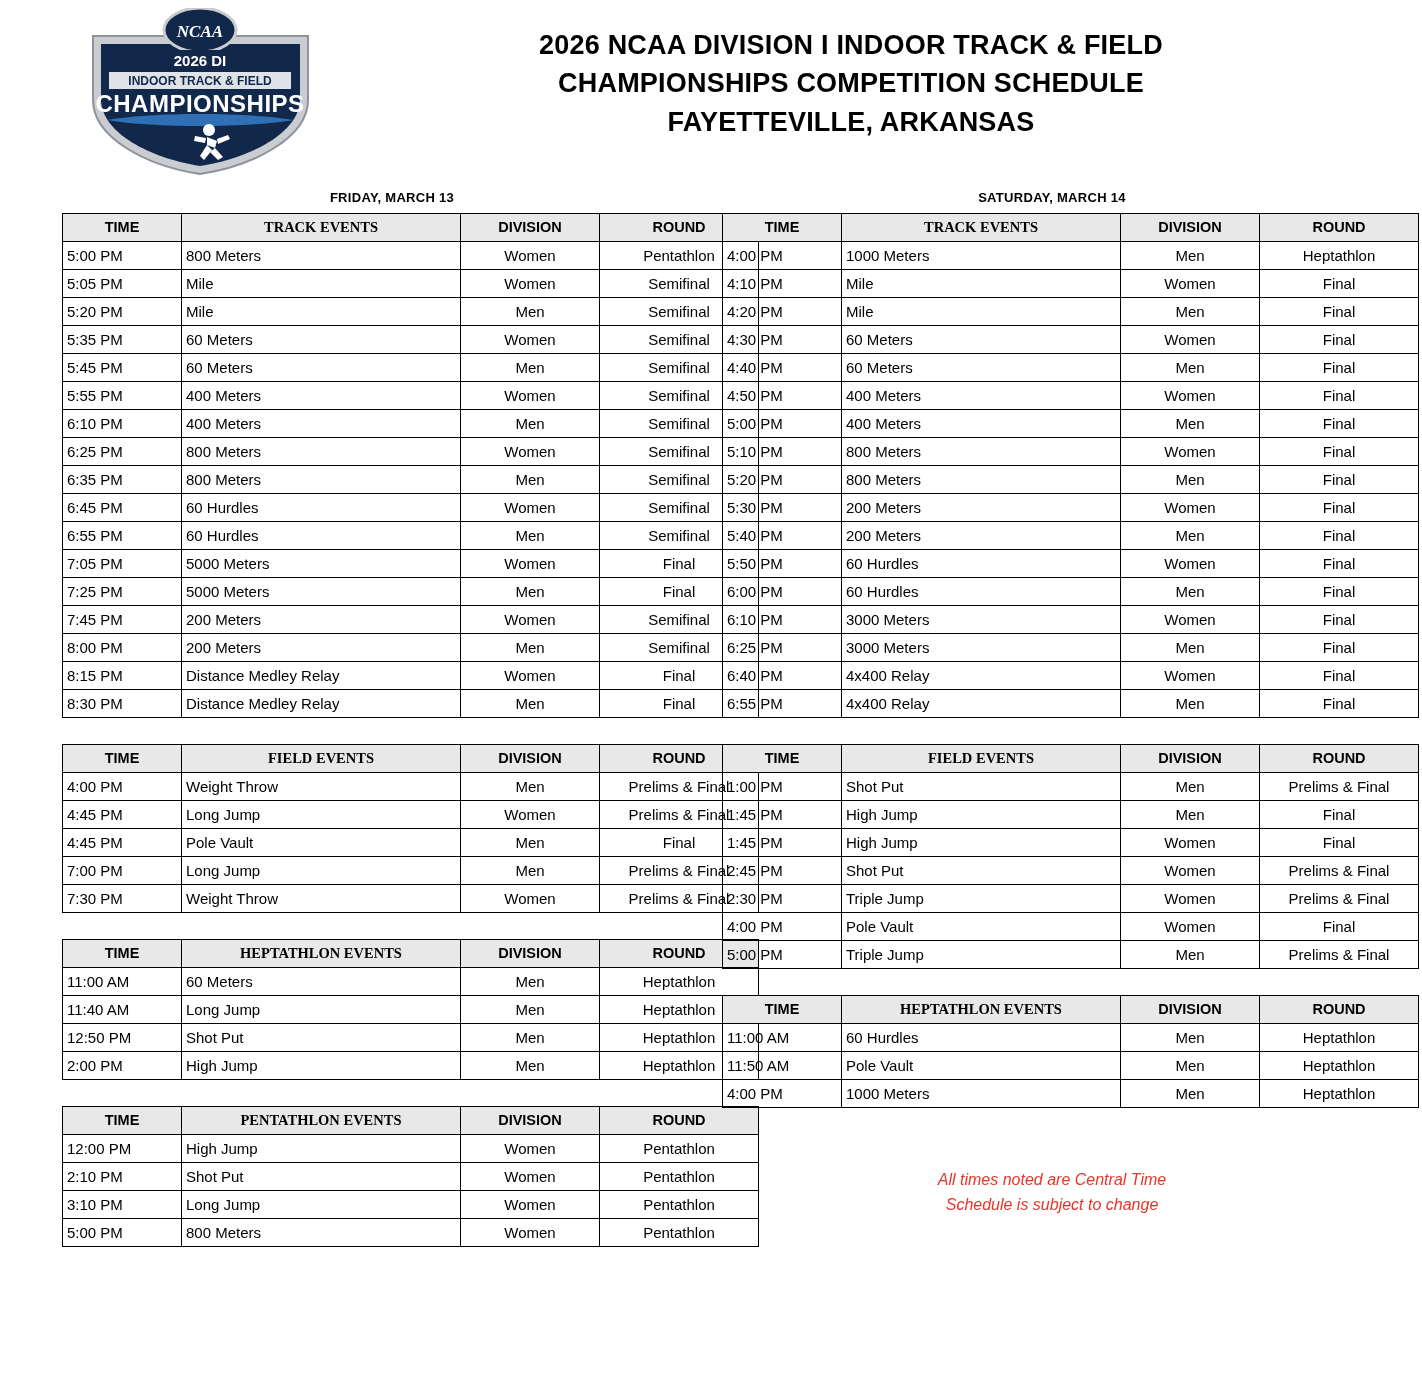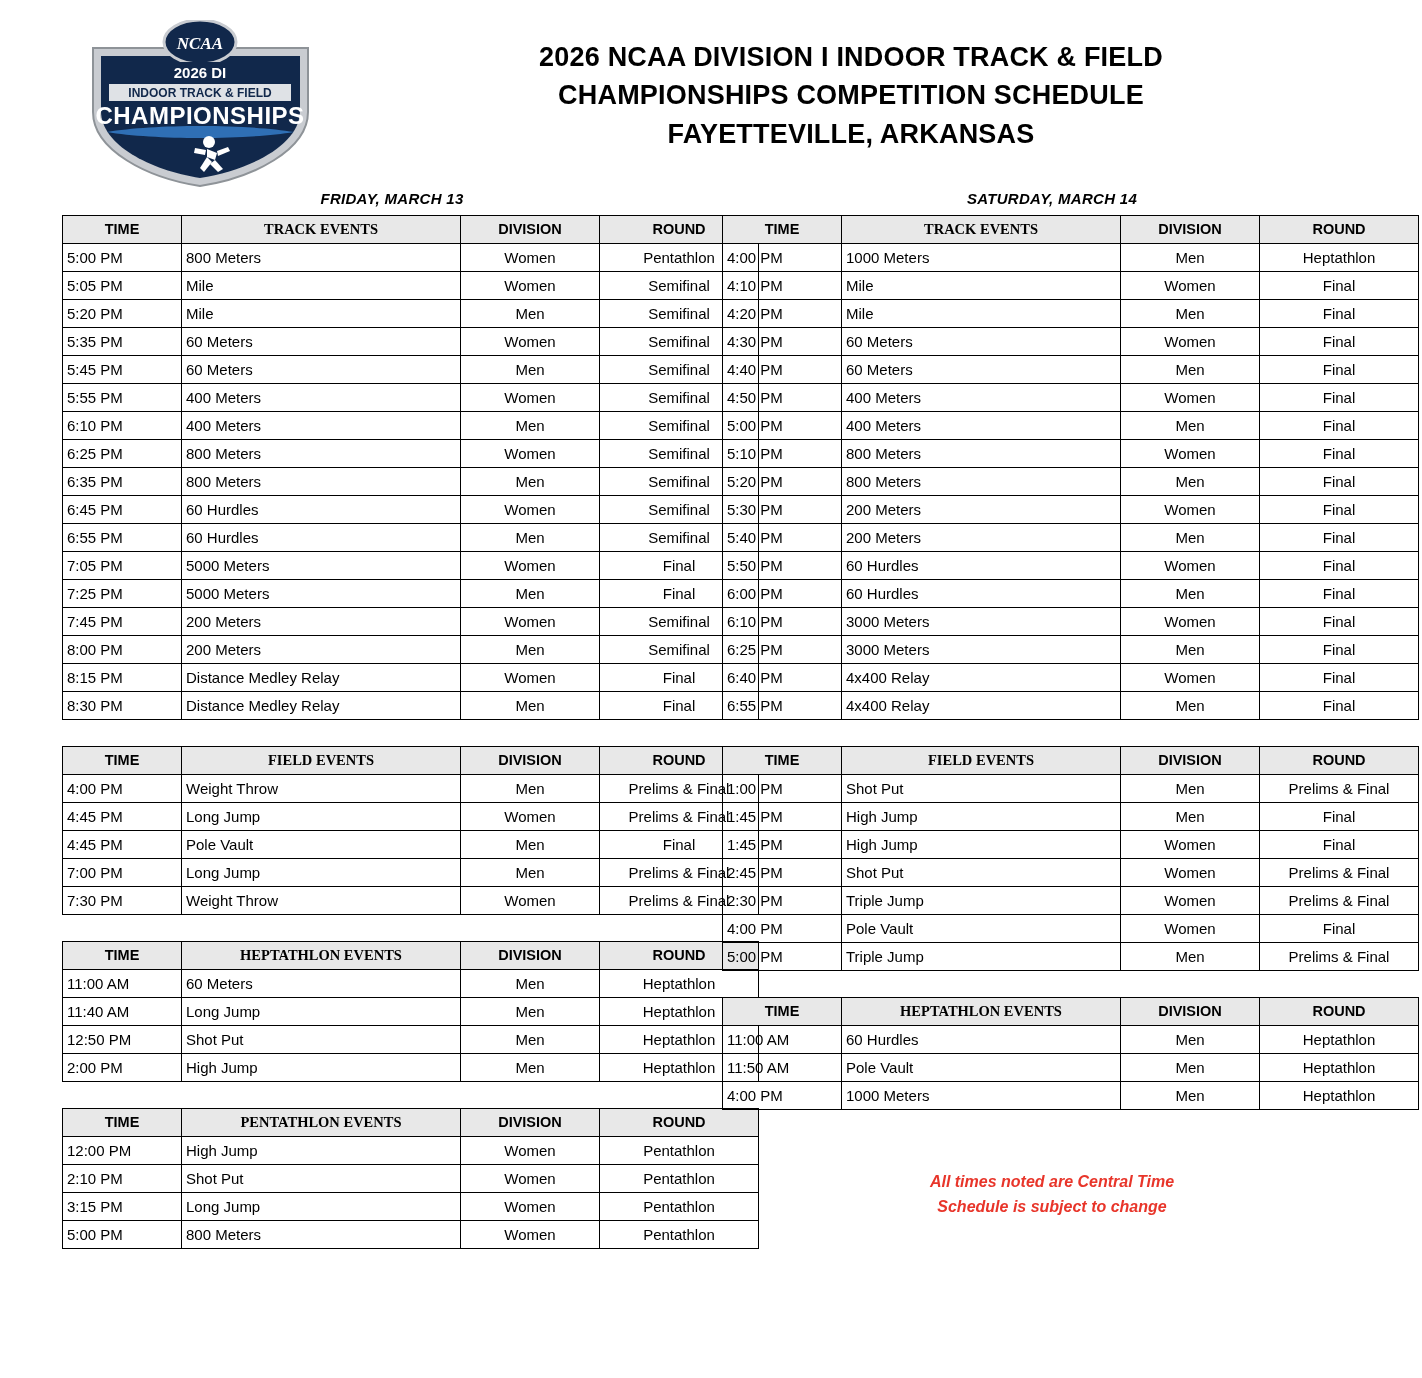--- a/index.html
+++ b/index.html
@@ -13,21 +13,21 @@
     font-family: "Liberation Sans", sans-serif;
     color: #000000;
     position: relative;
     overflow: hidden;
   }
 
   
   .header {
     display: flex;
     align-items: flex-start;
-    padding: 16px 0 0 0;
+    padding: 4px 0 0 0;
     height: 190px;
     box-sizing: border-box;
   }
   .logo-wrap {
     width: 400px;
     display: flex;
     justify-content: center;
     align-items: flex-start;
     padding-top: 4px;
   }
@@ -59,26 +59,25 @@
   }
   .col {
     width: 711px;
     box-sizing: border-box;
   }
   .col.left  { padding: 0 0 0 62px; }
   .col.right { padding: 0 0 0 11px; }
 
   .day-title {
     text-align: center;
-    font-size: 15px;
+    font-size: 13px;
     font-weight: bold;
     letter-spacing: 0.3px;
     margin: 0 0 8px 0;
     width: 660px;
-    font-style: italic;
   }
 
   table.sched {
     border-collapse: collapse;
     table-layout: fixed;
     width: 660px;
     font-size: 15px;
   }
   table.sched th, table.sched td {
     border: 1px solid #000000;
@@ -102,21 +101,21 @@
   th.c-event   { width: 270px; font-family: Liberation Serif, serif; }
   th.c-div     { width: 130px; }
   th.c-round   { width: 150px; }
 
   .tbl-gap { height: 26px; }
 
   .note {
     width: 660px;
     text-align: center;
     color: #e8352a;
-    font-weight: bold;
+    font-weight: normal;
     font-style: italic;
     font-size: 16px;
     line-height: 1.55;
     margin-top: 60px;
   }
 </style>
 </head>
 <body>
 
 <div class="header">
@@ -377,21 +376,21 @@
               <td class="c-div">Women</td>
               <td class="c-round">Pentathlon</td>
             </tr>
             <tr>
               <td class="c-time">2:10 PM</td>
               <td class="c-event">Shot Put</td>
               <td class="c-div">Women</td>
               <td class="c-round">Pentathlon</td>
             </tr>
             <tr>
-              <td class="c-time">3:15 PM</td>
+              <td class="c-time">3:10 PM</td>
               <td class="c-event">Long Jump</td>
               <td class="c-div">Women</td>
               <td class="c-round">Pentathlon</td>
             </tr>
             <tr>
               <td class="c-time">5:00 PM</td>
               <td class="c-event">800 Meters</td>
               <td class="c-div">Women</td>
               <td class="c-round">Pentathlon</td>
             </tr>

